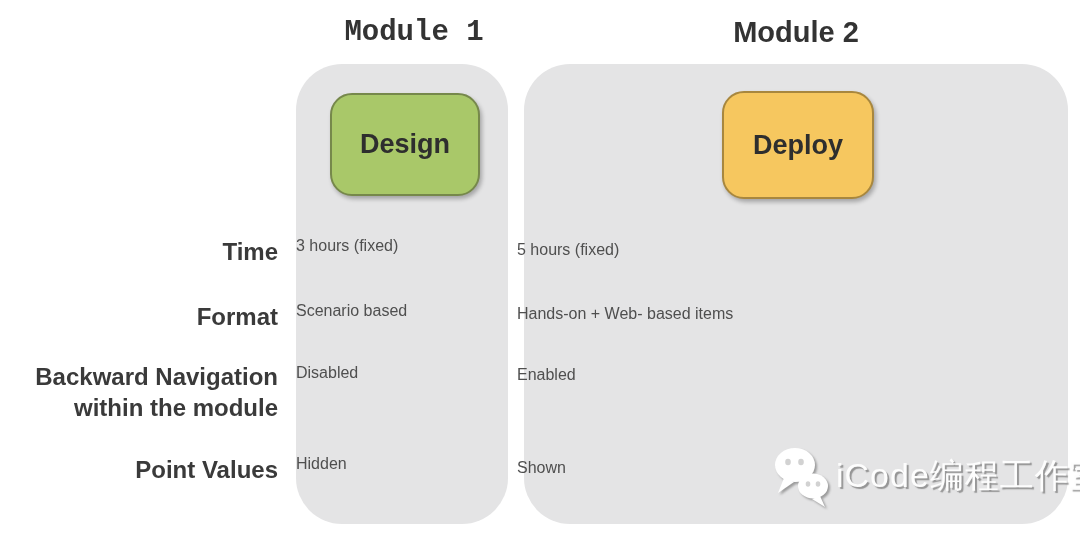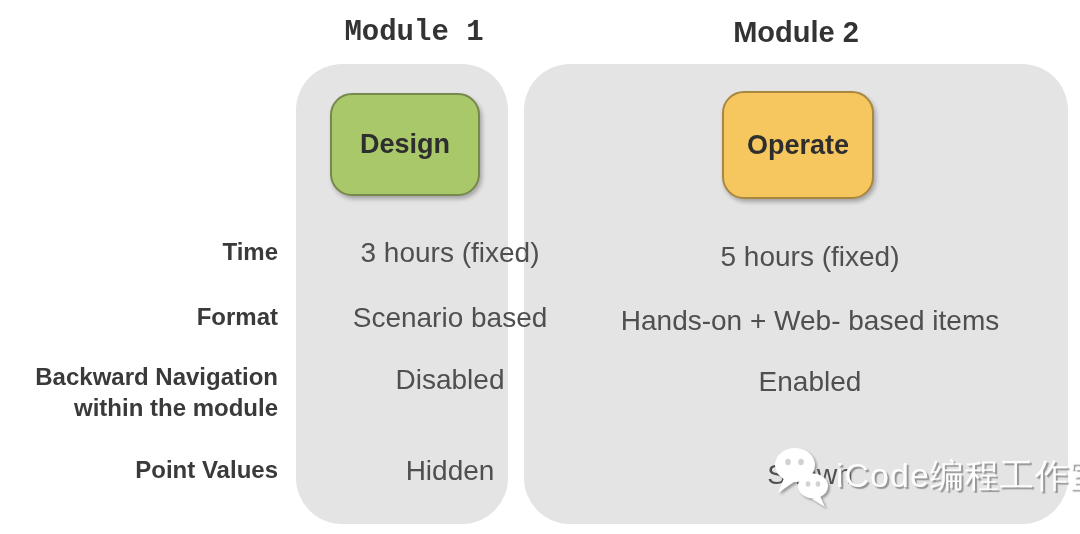--- a/index.html
+++ b/index.html
@@ -67,24 +67,22 @@
   }
   .rl-time    { top: 236px; }
   .rl-format  { top: 301px; }
   .rl-nav1    { top: 361px; }
   .rl-nav2    { top: 392px; }
   .rl-points  { top: 454px; }
 
   
   .val {
     position: absolute;
-    text-align: center;
-    font-size: 28px;
+    font-size: 16px;
     color: #4f4f4f;
-    padding-left: 48px;
   }
   .val.m1 { left: 296px; width: 212px; }
   .val.m2 { left: 517px; width: 490px; }
   .m1.r1 { top: 237px; }
   .m1.r2 { top: 302px; }
   .m1.r3 { top: 364px; }
   .m1.r4 { top: 455px; }
   .m2.r1 { top: 241px; }
   .m2.r2 { top: 305px; }
   .m2.r3 { top: 366px; }
@@ -120,21 +118,21 @@
 <div class="stage">
 
   <div class="col-title t1">Module 1</div>
   <div class="col-title t2">Module 2</div>
 
   <div class="panel p1">
     <div class="chip design" style="background: rgb(169, 200, 105); border-color: rgb(118, 136, 75); border-radius: 22px;">Design</div>
   </div>
 
   <div class="panel p2">
-    <div class="chip operate" style="background: rgb(246, 199, 95); border-color: rgb(168, 135, 62);">Operate</div>
+    <div class="chip operate" style="background: rgb(246, 199, 95); border-color: rgb(168, 135, 62);">Deploy</div>
   </div>
 
   <div class="row-label rl-time">Time</div>
   <div class="row-label rl-format">Format</div>
   <div class="row-label rl-nav1">Backward Navigation</div>
   <div class="row-label rl-nav2">within the module</div>
   <div class="row-label rl-points">Point Values</div>
 
   <div class="val m1 r1">3 hours (fixed)</div>
   <div class="val m1 r2">Scenario based</div>

